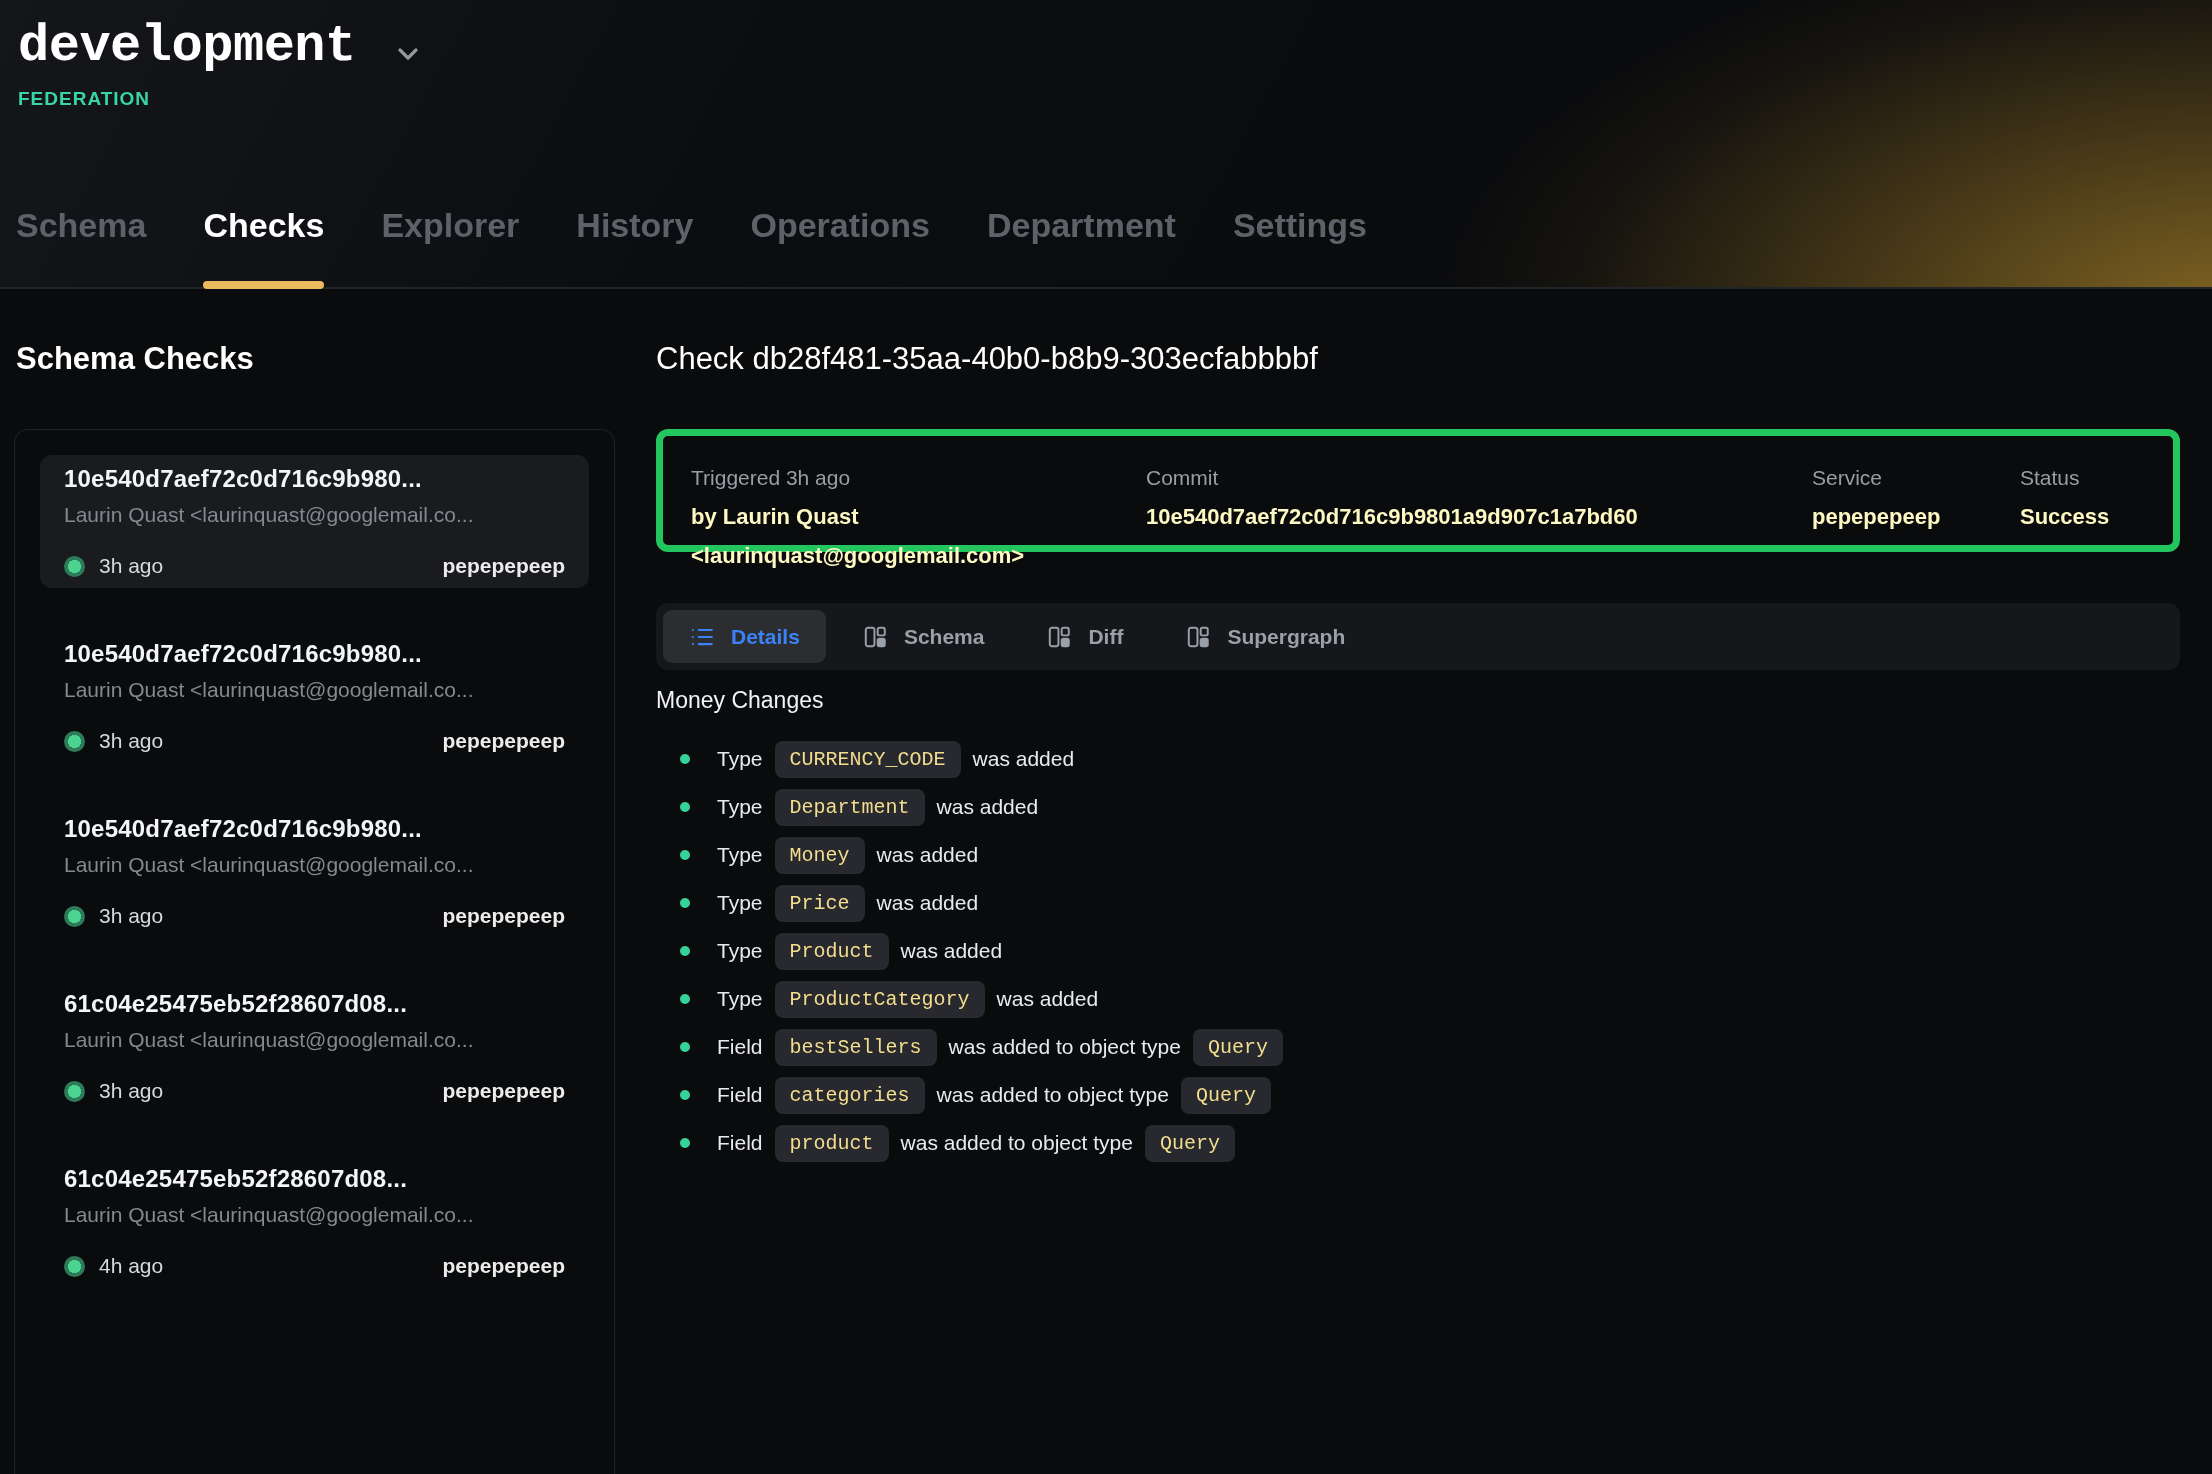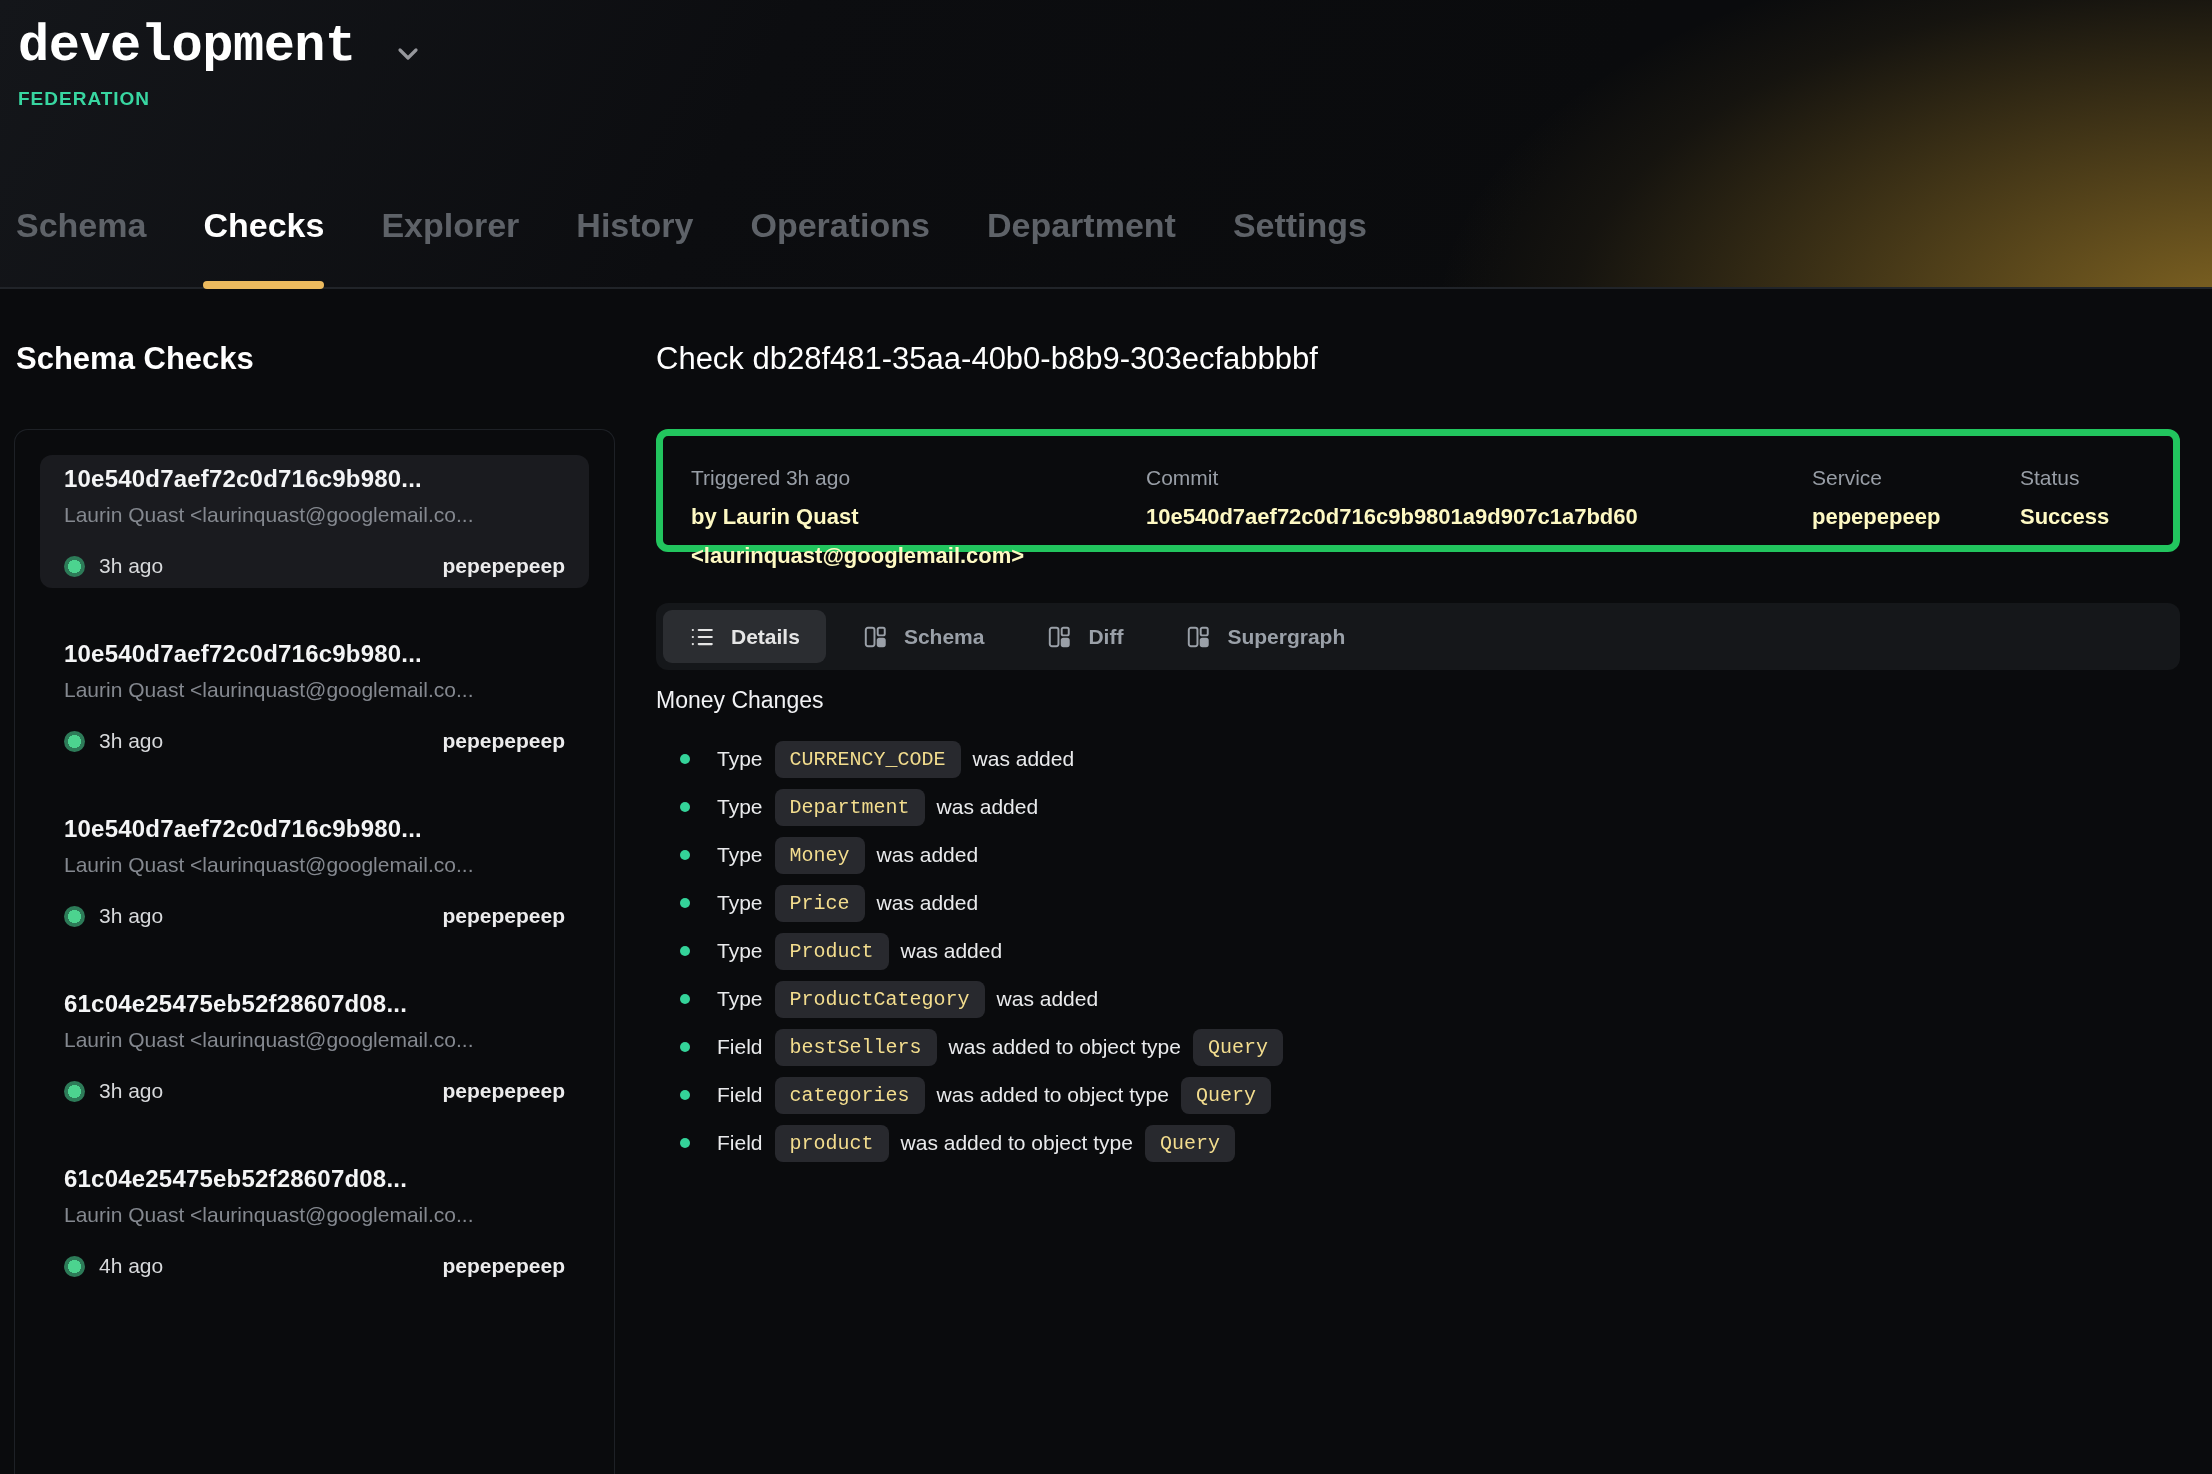--- a/index.html
+++ b/index.html
@@ -74,21 +74,21 @@
 
   
   .view-tabs {
     position:absolute; left:656px; top:314px; width:1524px; height:67px;
     background:#15171a; border-radius:12px; padding:7px; display:flex; gap:10px;
   }
   .view-tab {
     display:flex; align-items:center; gap:16px; padding:0 26px;
     border-radius:9px; font-size:21px; font-weight:600; color:#9aa0a8; cursor:pointer;
   }
-  .view-tab.active { background:#2b2d31; color:#e5e5e5;text-align:right; }
+  .view-tab.active { background:#2b2d31; color:#3b82f6;text-align:right; }
   .view-tab svg { width:26px; height:26px; }
 
   
   .changes-heading { position:absolute; left:656px; top:398px; font-size:23px; font-weight:500; color:#f2f3f5; }
   .changes-list { position:absolute; left:656px; top:446px; }
   .change-row { display:flex; align-items:center; height:48px; font-size:21px; color:#e9eaec; white-space:nowrap; }
   .change-bullet { width:10px; height:10px; border-radius:50%; background:#34d399; margin:0 27px 0 24px; flex:none; }
   .code-badge {
     background:#28292e; color:#f3dd8e;
     font-family:"Liberation Mono","DejaVu Sans Mono",monospace;

